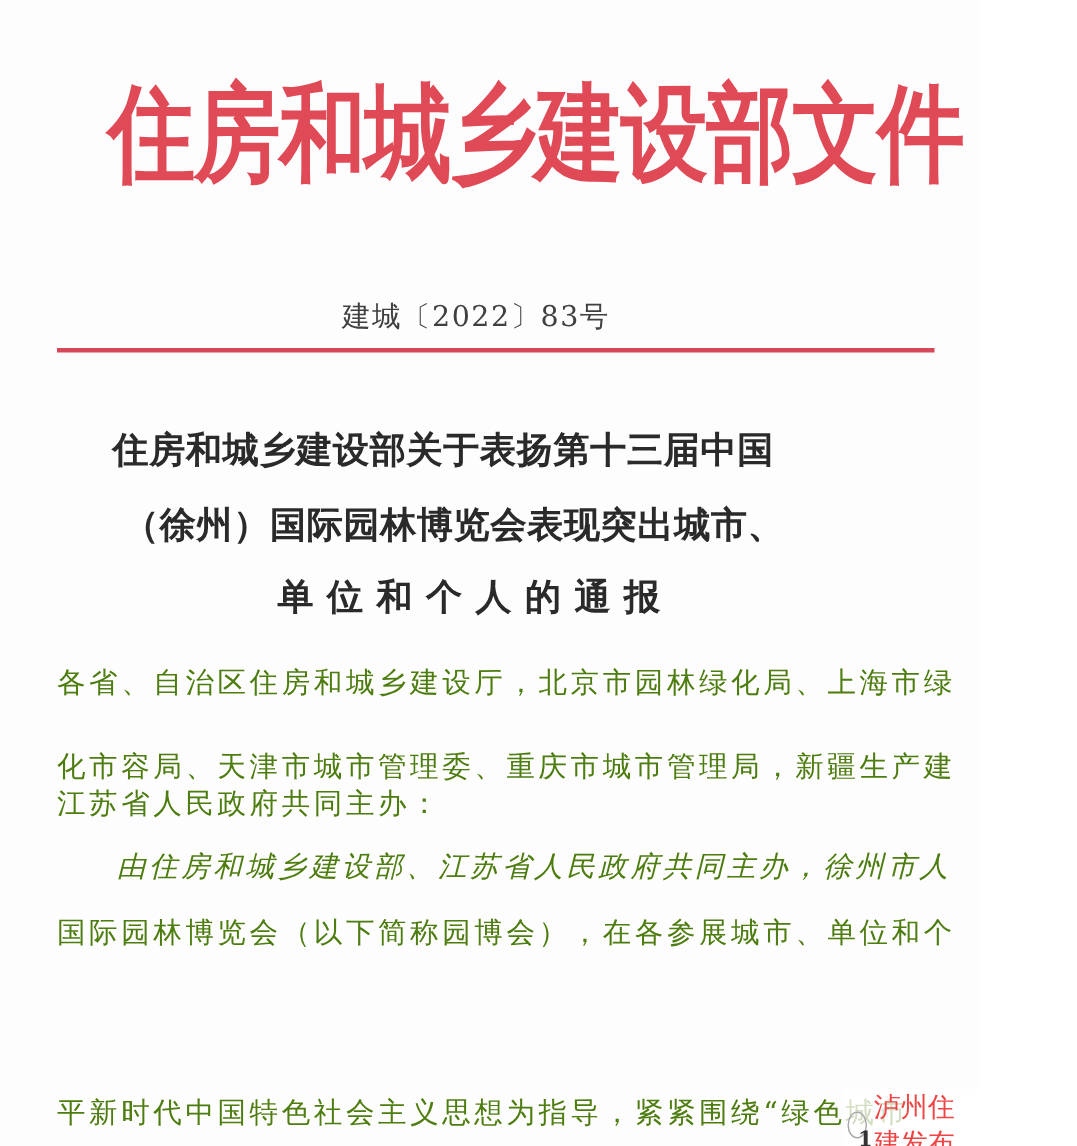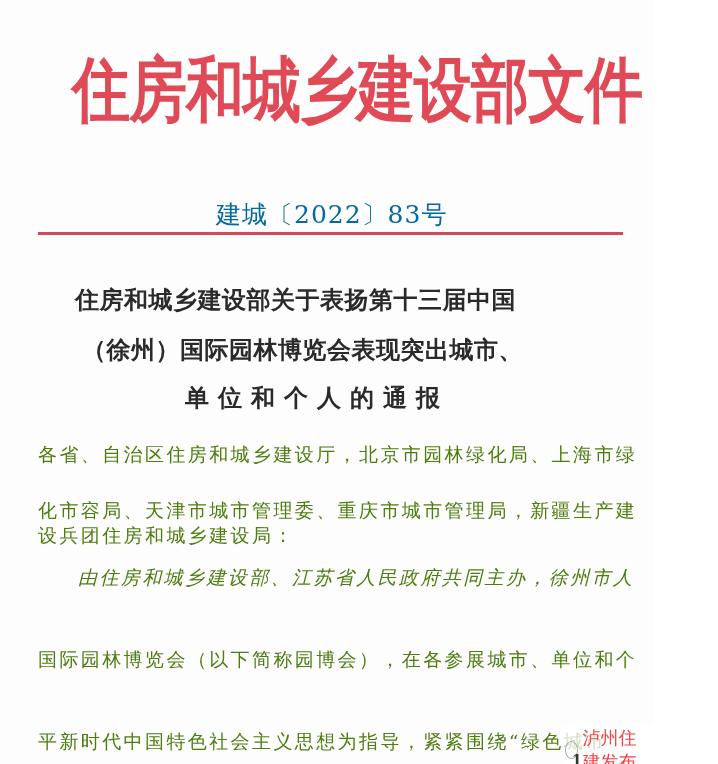--- a/index.html
+++ b/index.html
@@ -15,22 +15,22 @@
     position: absolute; left: 72px; top: 38px; width: 520px; height: 84px;
     color: #e04a57;
     font-family: "DejaVu Serif", serif;
     font-size: 58px; line-height: 84px;
     letter-spacing: -1px;
     white-space: nowrap;
     transform: scaleY(1.22); transform-origin: top left;
     font-weight: bold;
   }
   .doc-number {
-    position: absolute; left: 216px; top: 198px;
-    font-size: 25px; color: #0369a1; white-space: nowrap; letter-spacing: 1px;
+    position: absolute; left: 228px; top: 198px;
+    font-size: 19px; color: #404040; white-space: nowrap; letter-spacing: 1px;
   }
   .red-rule {
     position: absolute; left: 38px; top: 232px; width: 585px; height: 3px;
     background: #d5475a;
   }
   .headline {
     position: absolute; left: 0; width: 718px;
     font-family: "DejaVu Sans", sans-serif; font-weight: bold;
     font-size: 24px; color: #2a2a2a; white-space: nowrap;
   }
@@ -66,23 +66,23 @@
   <div class="doc-number">建城〔2022〕83号</div>
 
   <div class="red-rule"></div>
 
   <div class="headline hl1">住房和城乡建设部关于表扬第十三届中国</div>
   <div class="headline hl2">（徐州）国际园林博览会表现突出城市、</div>
   <div class="headline hl3">单位和个人的通报</div>
 
   <div class="body-line" style="top:442px;">各省、自治区住房和城乡建设厅，北京市园林绿化局、上海市绿</div>
   <div class="body-line" style="top:498px;">化市容局、天津市城市管理委、重庆市城市管理局，新疆生产建</div>
-  <div class="body-line" style="top:523px;">设兵团住房和城乡建设局：</div>
+  <div class="body-line" style="top:523px;">江苏省人民政府共同主办：</div>
   <div class="body-line" style="top:565px; left:78px;font-style:italic;">由住房和城乡建设部、江苏省人民政府共同主办，徐州市人</div>
-  <div class="body-line" style="top:647px;">国际园林博览会（以下简称园博会），在各参展城市、单位和个</div>
+  <div class="body-line" style="top:609px;">国际园林博览会（以下简称园博会），在各参展城市、单位和个</div>
   <div class="body-line" style="top:729px;">平新时代中国特色社会主义思想为指导，紧紧围绕“绿色城市</div>
 
   <div class="watermark">
     <span class="wm-icon"></span>
     <span>泸州住建发布</span>
   </div>
 
   <div class="page-num">1</div>
 </div>
 

